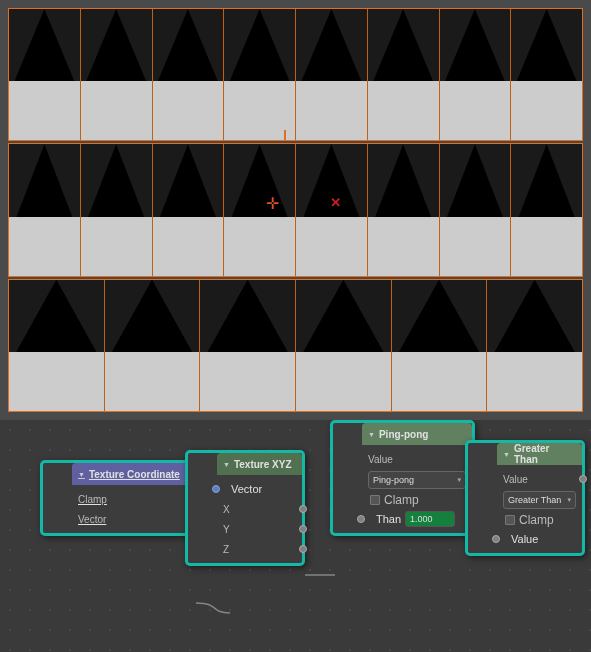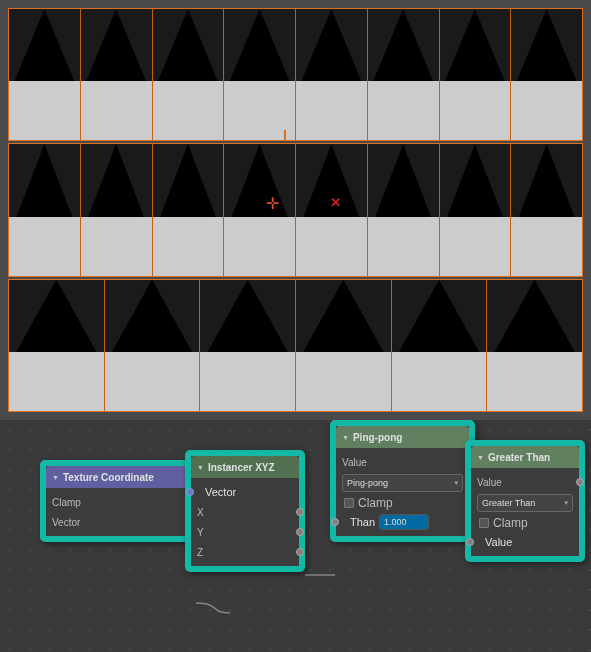--- a/index.html
+++ b/index.html
@@ -99,23 +99,24 @@
         radial-gradient(circle, #555 1px, transparent 1px);
       background-size: 20px 20px;
       opacity: 0.5;
     }
 
     
     .node {
       position: absolute;
       background: #3c3c3c;
       border-radius: 5px;
-      border: 6px solid #14b8a6;
+      border: 3px solid #14b8a6;
       min-width: 120px;
       box-shadow: 2px 2px 6px rgba(0,0,0,0.5);
+      padding-left: 29px;
     }
     .node-header {
       height: 22px;
       border-radius: 4px 4px 0 0;
       display: flex;
       align-items: center;
       padding: 0 6px;
       gap: 4px;
       font-size: 10px;
       font-weight: bold;
@@ -155,20 +156,21 @@
       transform: translateY(-50%);
     }
     .socket-gray { background: #808080; border-color: #aaa; }
     .socket-yellow { background: #c8a030; border-color: #e0c060; }
 
     
     .node-tex-coord {
       left: 40px;
       top: 40px;
       width: 155px;
+      text-decoration: underline;
     }
     .node-tex-coord .node-header { background: #6060a0; }
 
     
     .node-sep-xyz {
       left: 185px;
       top: 30px;
       width: 120px;
     }
     .node-sep-xyz .node-header { background: #507050; }
@@ -184,21 +186,21 @@
     
     .node-greater-than {
       left: 465px;
       top: 20px;
       width: 120px;
     }
     .node-greater-than .node-header { background: #608060; }
 
     
     .field-input {
-      background: #0369a1;
+      background: #15803d;
       border: 1px solid #555;
       border-radius: 3px;
       height: 16px;
       font-size: 9px;
       color: #ddd;
       padding: 0 4px;
       display: flex;
       align-items: center;
       min-width: 50px;
     }
@@ -429,21 +431,21 @@
       <div class="node-row" style="justify-content:flex-end;">
         <label>Vector</label>
         <div class="socket socket-yellow" style="background:#6080c0;border-color:#80a0e0;position:absolute;right:-5px;"></div>
       </div>
     </div>
   </div>
 
   <div class="node node-sep-xyz">
     <div class="node-header" style="background:#507050;">
       <span class="collapse-icon">▼</span>
-      <span>Instancer XYZ</span>
+      <span>Texture XYZ</span>
     </div>
     <div class="node-body">
 
       <div class="value-row">
         <div class="socket socket-gray" style="background:#6080c0;border-color:#80a0e0;position:absolute;left:-5px;"></div>
         <label style="padding-left:8px;">Vector</label>
       </div>
 
       <div class="node-row">
         <label>X</label>

